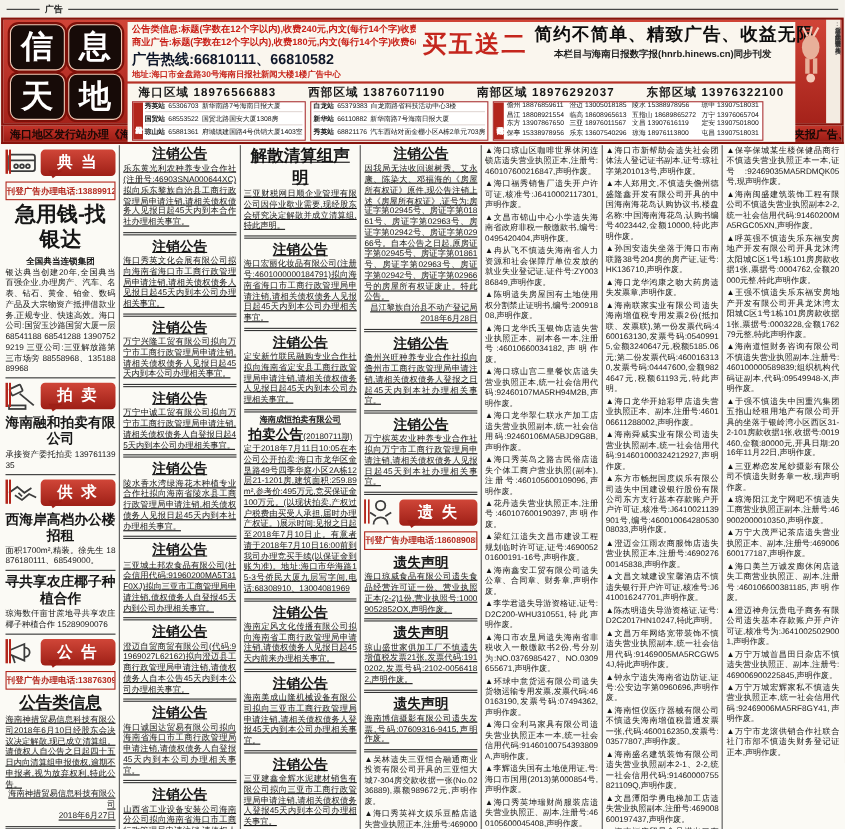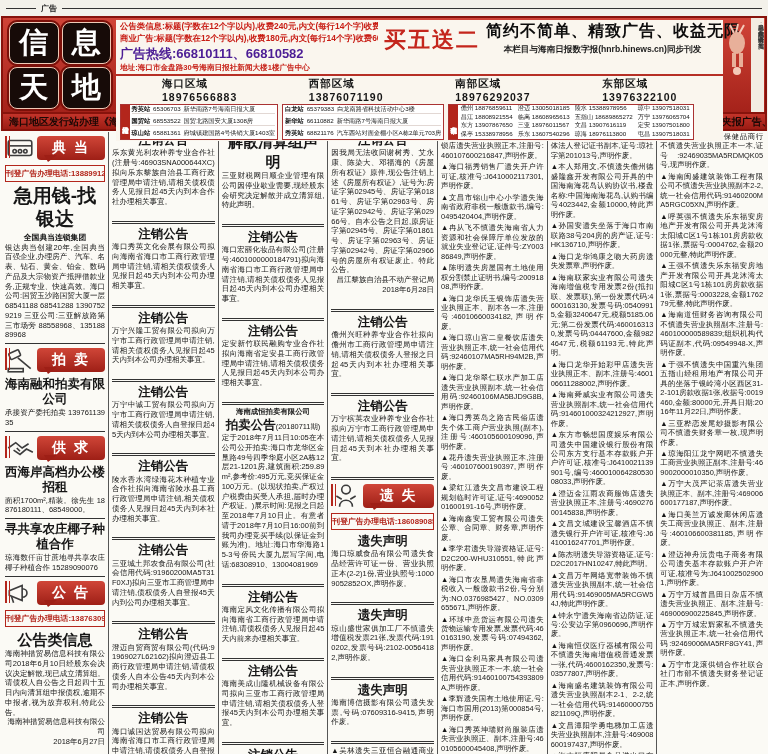--- a/index.html
+++ b/index.html
@@ -13,29 +13,29 @@
   
   .banner{position:relative;height:94px;margin:0 1px;background:linear-gradient(180deg,#d04437,#a5221a);
           border:2px solid #87130c;display:flex;}
   .logo{width:102px;flex:0 0 102px;display:grid;grid-template-columns:1fr 1fr;gap:3px;padding:4px 3px 4px 6px;}
   .tile{background:#170b08;border:1px solid #efc9b5;border-radius:8px;color:#fff;font-weight:bold;
         font-size:29px;display:flex;align-items:center;justify-content:center;box-shadow:0 0 0 2px #7c1009;}
   .banner-main{flex:1;display:flex;flex-direction:column;padding:2px 2px 2px 2px;min-width:0;}
   .panel-top{background:#faf6ee;display:flex;align-items:flex-start;padding:1px 4px;gap:6px;}
   .pricing{width:258px;flex:0 0 258px;}
   .pricing .pl{color:#c81d15;font-size:8.4px;font-weight:bold;line-height:1.4;white-space:nowrap;overflow:hidden;}
-  .hotline{color:#4c1d95;font-size:13px;font-weight:bold;white-space:nowrap;}
+  .hotline{color:#0f172a;font-size:13px;font-weight:bold;white-space:nowrap;}
   .addr{color:#c8261d;font-size:7.6px;font-weight:bold;white-space:nowrap;overflow:hidden;}
   .promo{color:#c4261d;font-size:22px;font-weight:bold;letter-spacing:2px;margin-top:4px;white-space:nowrap;}
   .slogan{flex:1;min-width:0;text-align:center;}
   .slogan .s1{font-size:16px;font-weight:bold;color:#0d0d0d;letter-spacing:1px;white-space:nowrap;}
   .slogan .s2{font-size:8.6px;color:#1c1c1c;font-weight:bold;margin-top:2px;white-space:nowrap;}
   .phone-strip{background:#faf6ee;margin-top:2px;padding:0 4px 1px;flex:1;}
   .regions{display:flex;justify-content:space-between;font-size:10.5px;font-weight:bold;padding:1px 6px 0;}
-  .regions b{letter-spacing:1px;margin-left:36px;}
+  .regions b{letter-spacing:1px;}
   .tables{display:flex;gap:4px;margin-top:1px;height:36px;}
   .tbl{border:1px solid #a33;background:#fff;display:flex;overflow:hidden;}
   .vtab{background:#b3261c;color:#fff;font-size:6.5px;font-weight:bold;writing-mode:vertical-rl;
         text-orientation:upright;display:flex;align-items:center;justify-content:center;padding:0 1px;line-height:1;}
   .rows{display:flex;flex-direction:column;justify-content:space-around;padding:0 2px;}
   .r{display:flex;gap:3px;font-size:6.2px;line-height:1.1;border-bottom:1px solid #e2d8d4;white-space:nowrap;}
   .r:last-child{border-bottom:none;}
   .r .nm{font-weight:bold;}
   .agents{display:flex;gap:5px;padding:0 3px;}
   .acol{display:flex;flex-direction:column;justify-content:space-around;font-size:6.2px;line-height:1.1;white-space:nowrap;}
@@ -58,21 +58,21 @@
          text-align:center;border-radius:4px;padding:3px 0;position:relative;letter-spacing:2px;}
   .badge::after{content:"";position:absolute;left:7px;bottom:-6px;width:0;height:0;
          border:4px solid transparent;border-top:7px solid #9e1f16;border-right-width:9px;}
   .phone-line{border:1px solid #b3261c;color:#b3261c;font-weight:bold;font-size:7.8px;text-align:center;
          padding:2px 0;margin:2px 0 3px;white-space:nowrap;overflow:hidden;}
   .ad-block{border-bottom:1px solid #333;padding-bottom:3px;margin-bottom:3px;}
   .ad-title{font-weight:bold;text-align:center;font-size:19px;line-height:1.2;margin:1px 0;}
   .ad-title.sm{font-size:12.5px;}
   .ad-sub{text-align:center;font-size:7.8px;font-weight:bold;}
   .ad-body,.n-body{font-size:7.5px;line-height:1.3;text-align:justify;word-break:break-all;}
-  .notice{border-bottom:3px double #333;padding-bottom:14px;margin-bottom:2px;}
+  .notice{border-bottom:3px double #333;padding-bottom:4px;margin-bottom:2px;text-decoration:underline;}
   .pre{font-size:7.4px;text-align:center;font-weight:bold;}
   .n-title{font-weight:bold;text-align:center;font-size:12.5px;line-height:1.3;}
   .n-title.lg{font-size:15px;}
   .n-title .note{font-size:7.4px;font-weight:normal;}
   .sign,.dateline{font-size:7.5px;text-align:right;}
   .item{font-size:7.4px;line-height:1.28;text-align:justify;word-break:break-all;margin:0 0 2px;}
 </style>
 </head>
 <body>
 

